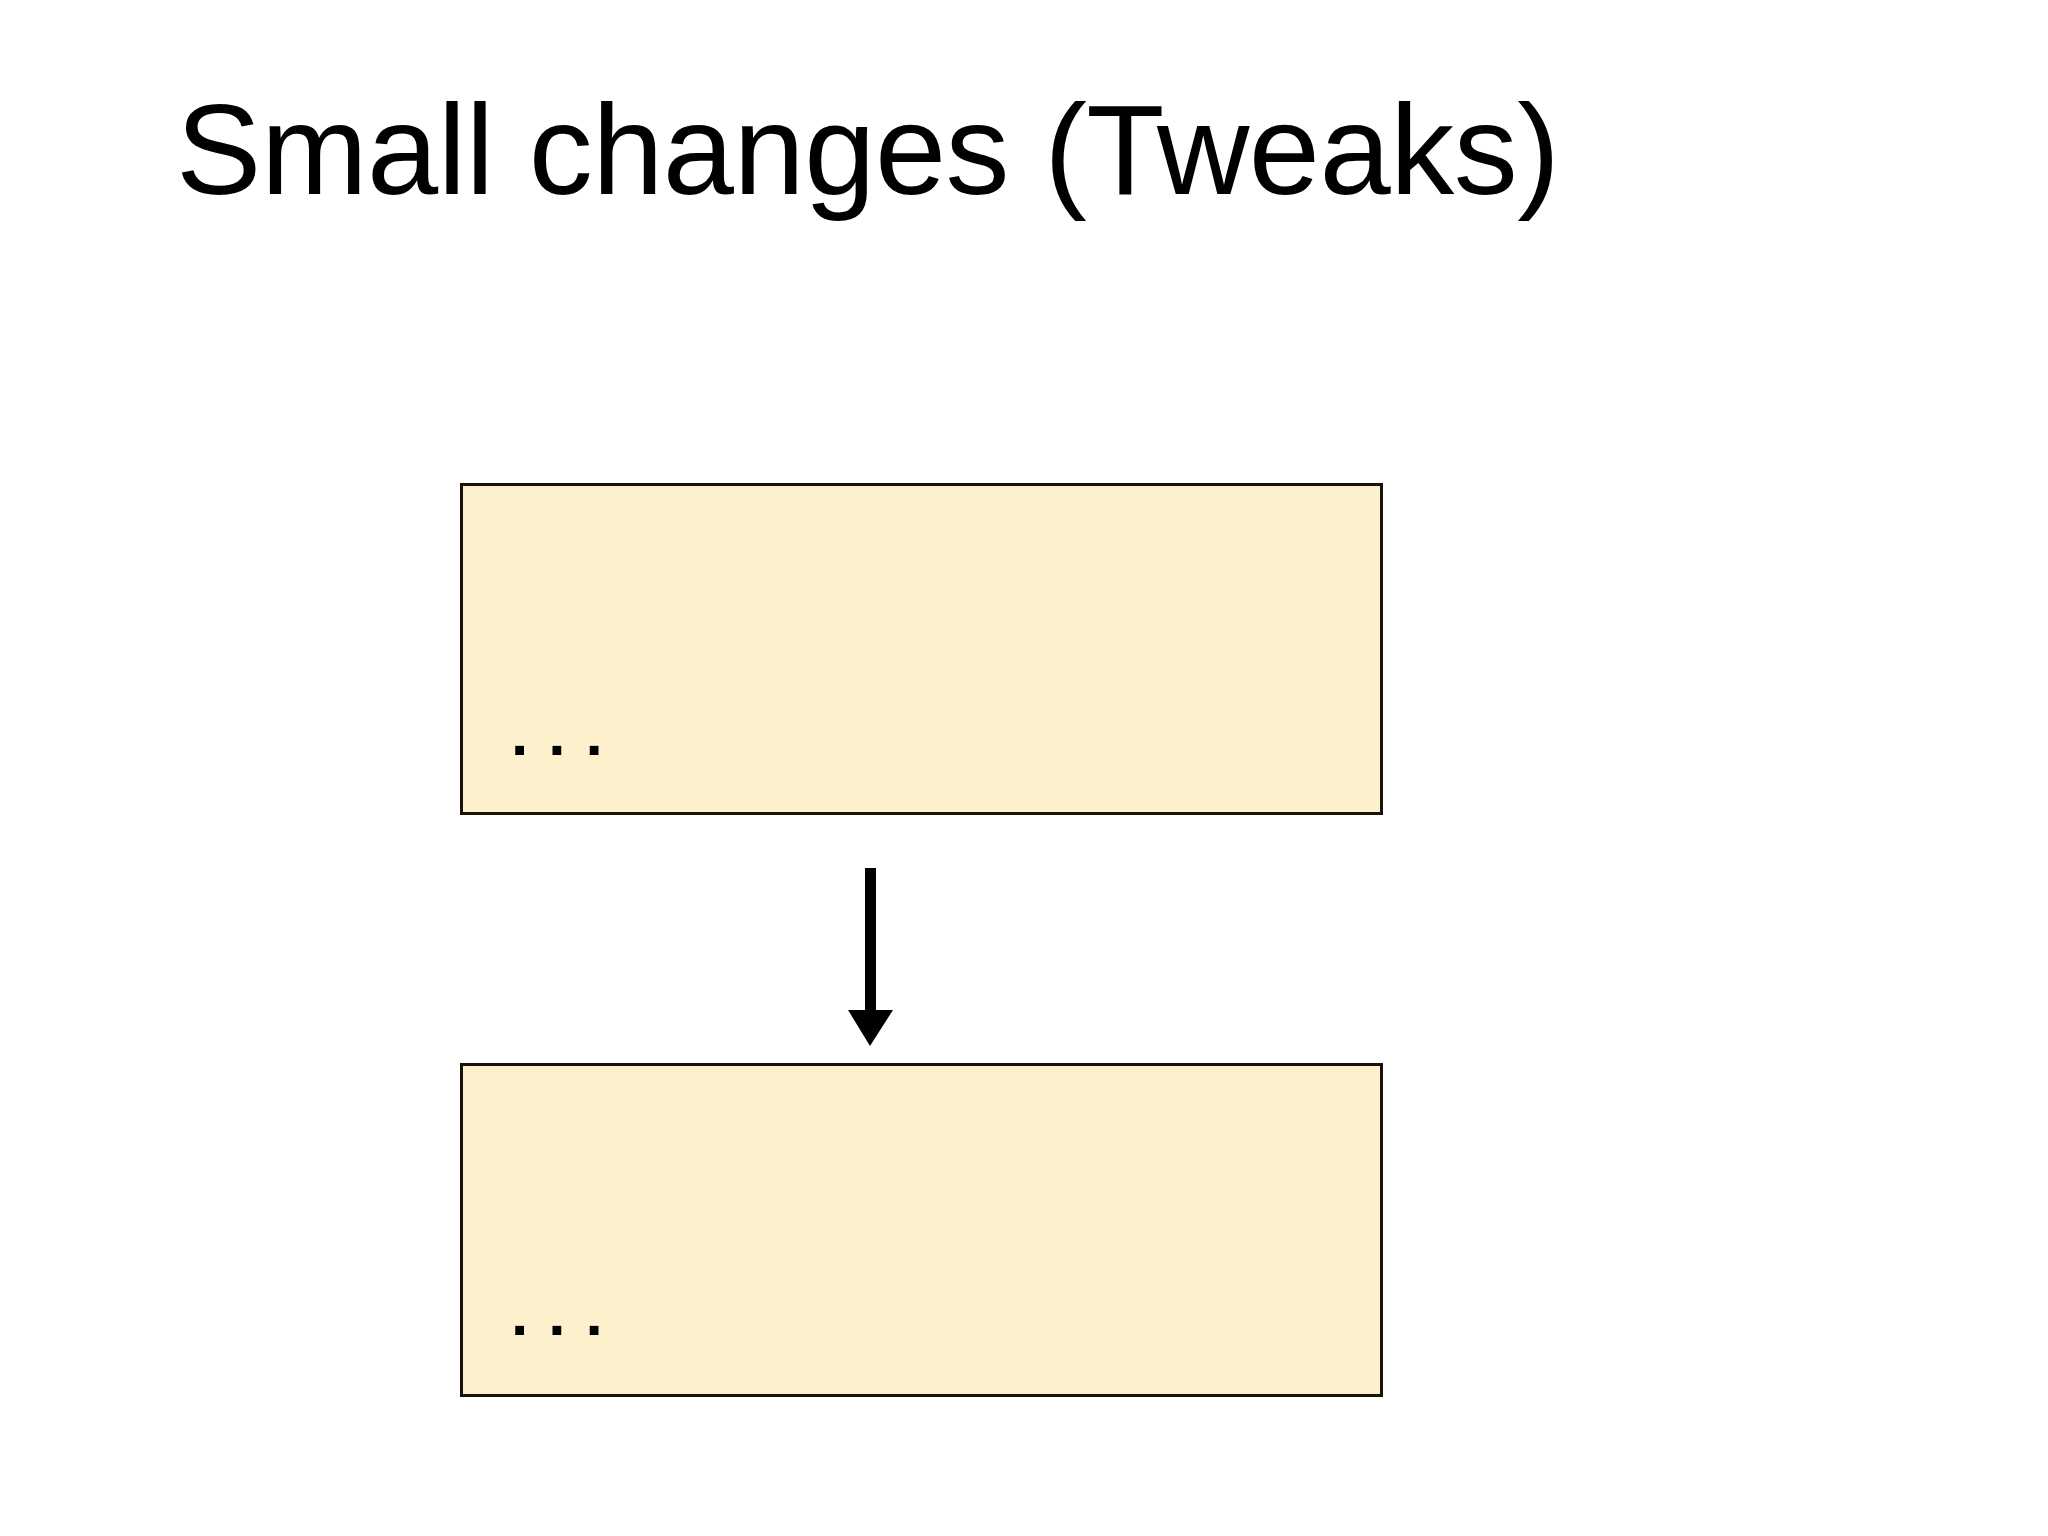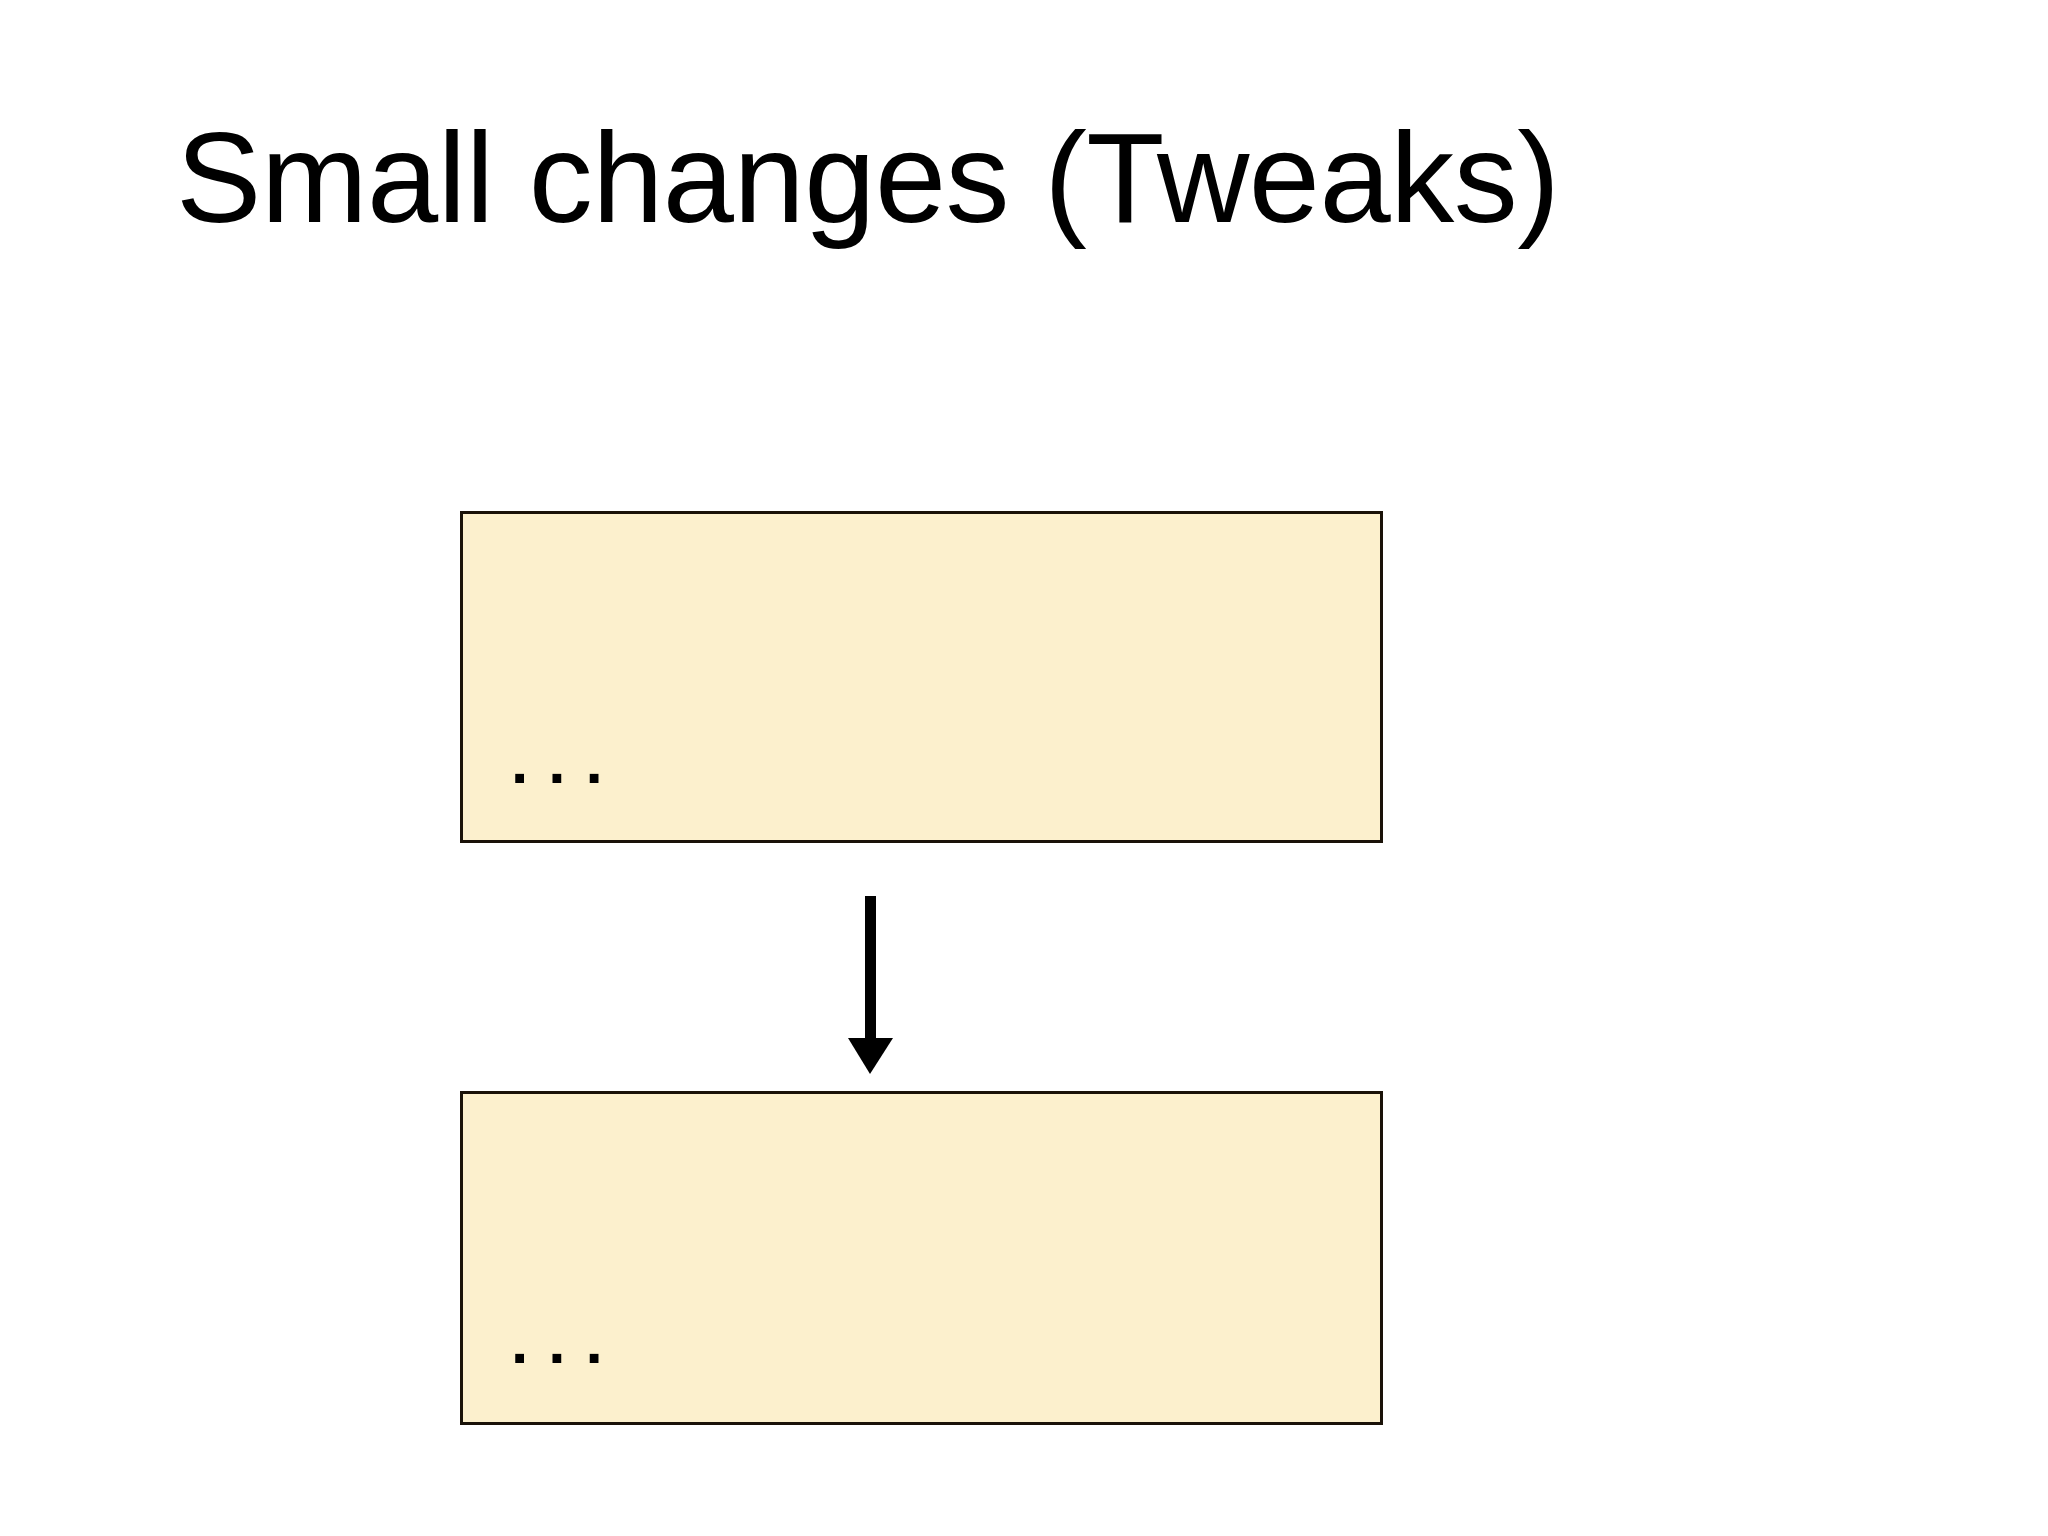--- a/index.html
+++ b/index.html
@@ -15,21 +15,20 @@
     position: relative;
   }
 
   .slide {
     position: absolute;
     left: 0;
     top: 0;
     width: 2048px;
     height: 1344px;
     background: #ffffff;
-    margin-top: 28px;
   }
 
   
   .slide-title {
     position: absolute;
     left: 176px;
     top: 78px;
     width: 1700px;
     font-family: "Liberation Sans", sans-serif;
     font-size: 128px;

